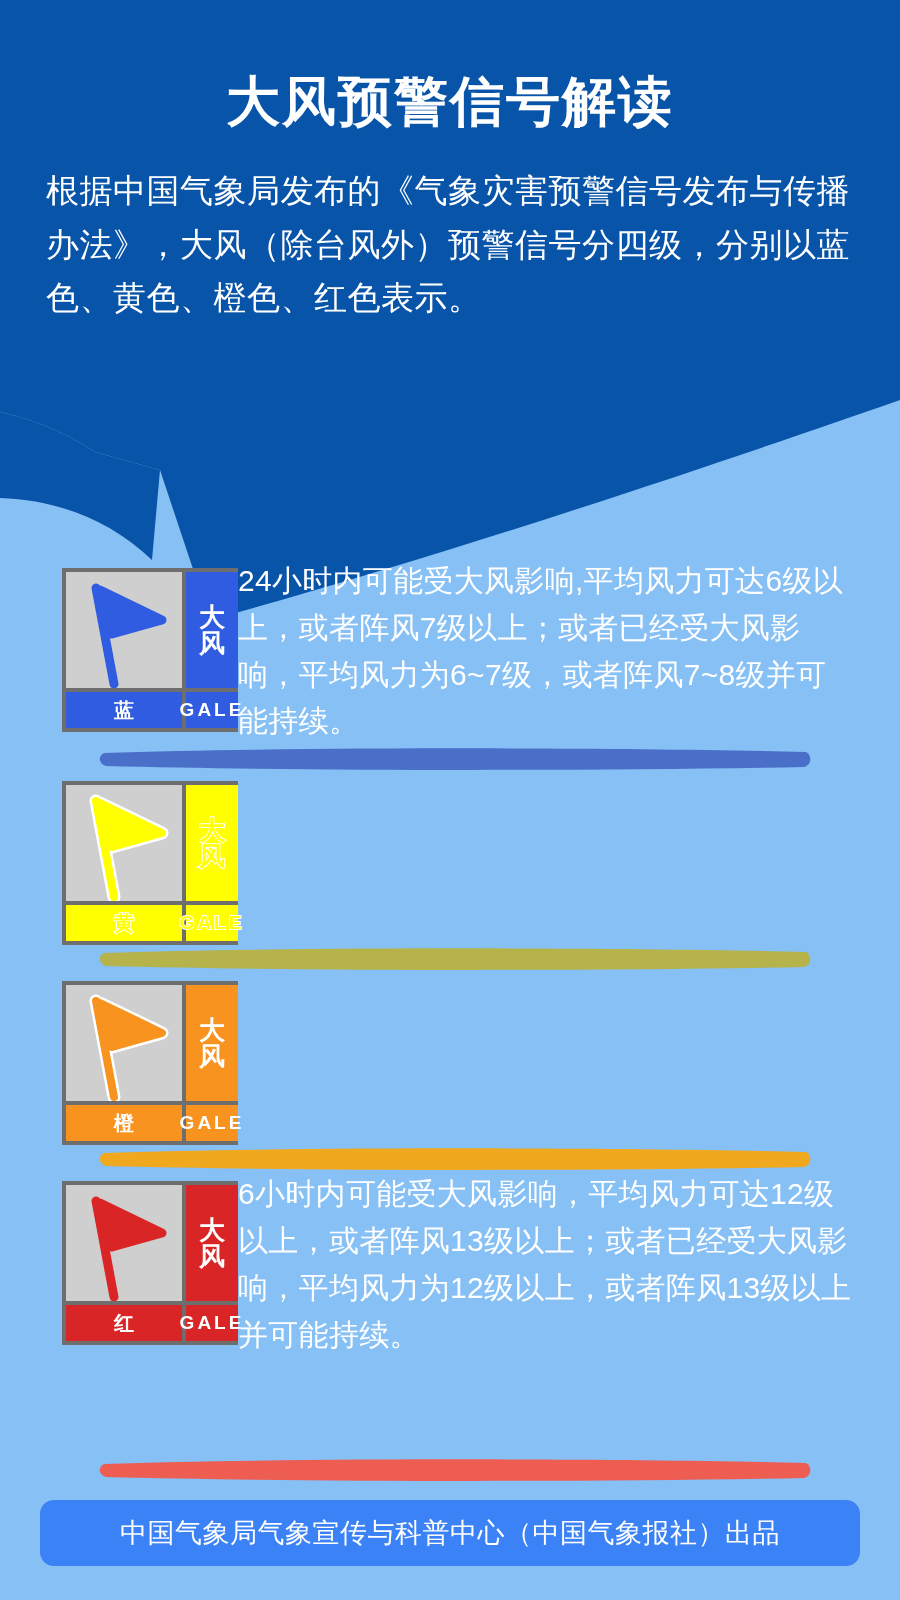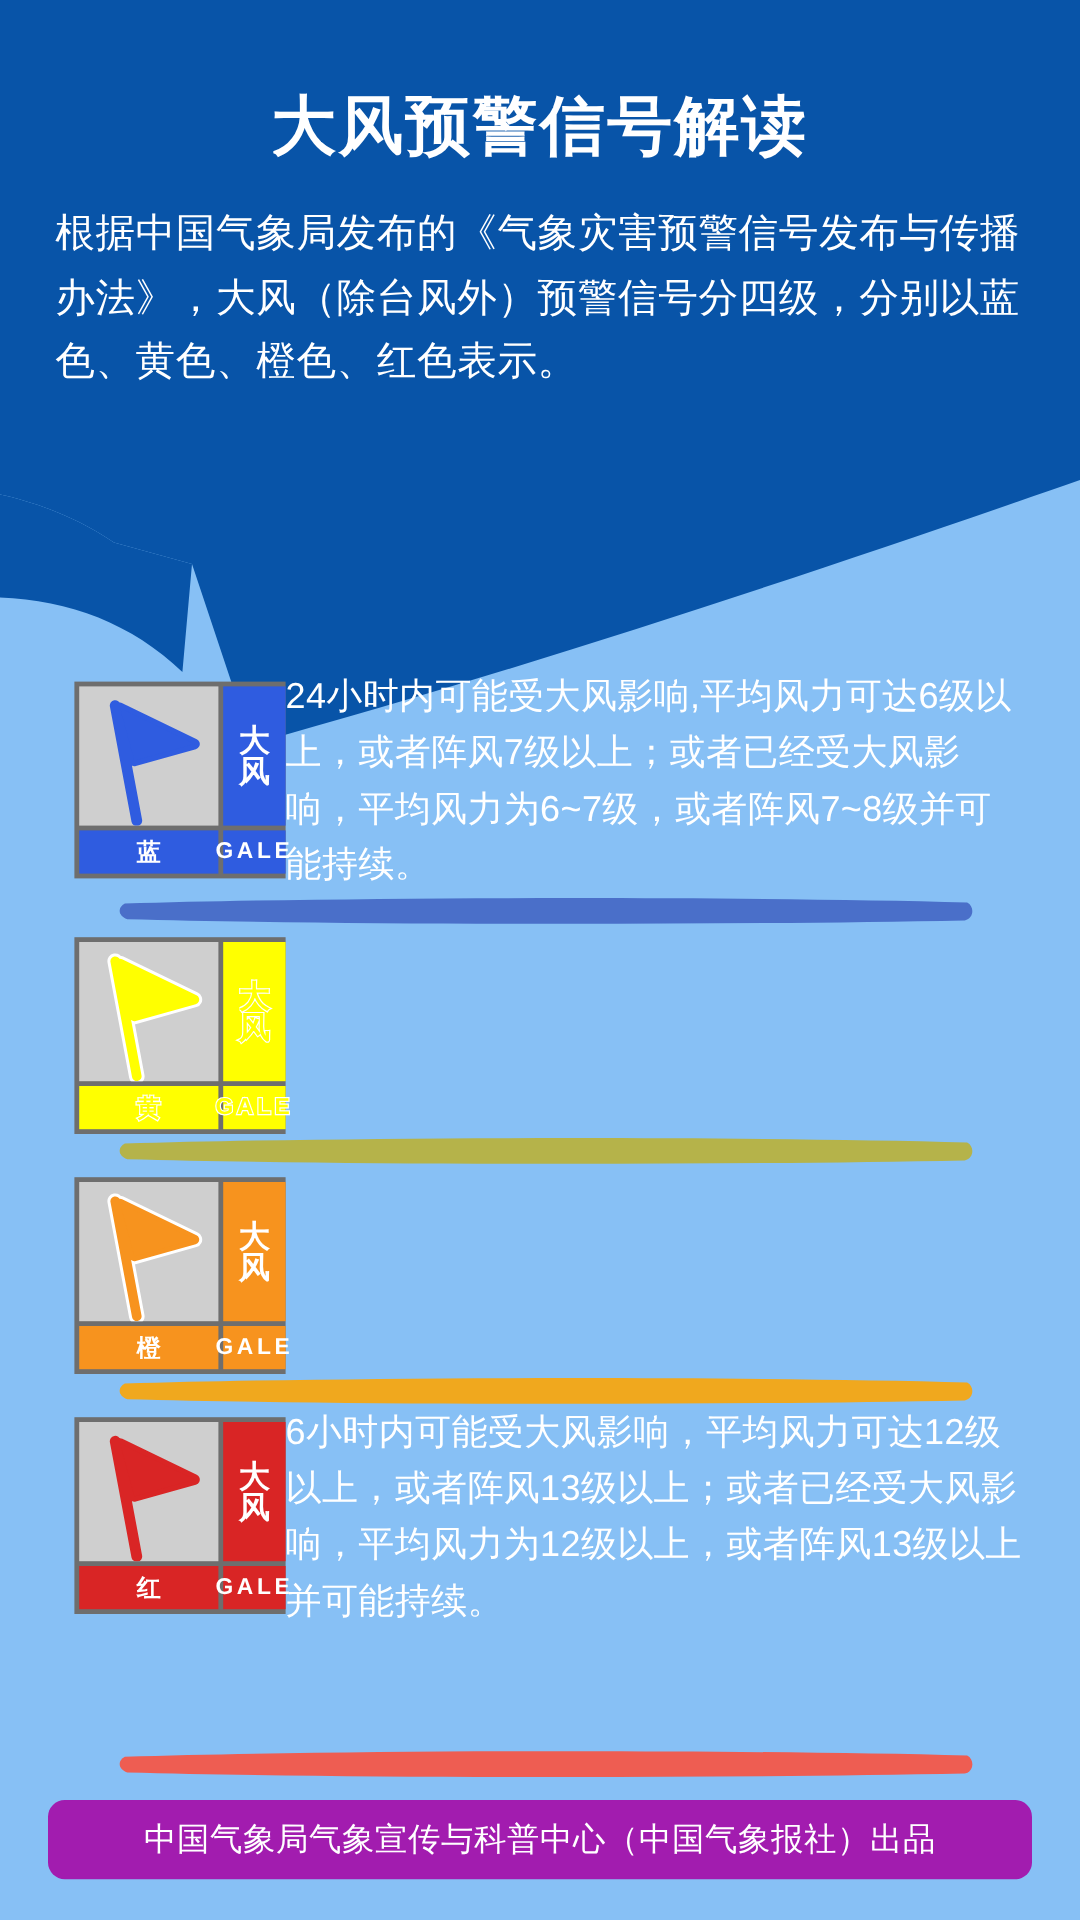--- a/index.html
+++ b/index.html
@@ -6,21 +6,21 @@
   html,body { width:900px; height:1600px; }
   body {
     font-family:"Liberation Sans","DejaVu Sans",sans-serif;
     background:#87C0F5;
     position:relative;
     overflow:hidden;
   }
 
   
   #bubble-wrap{
-    position:absolute; left:0; top:0; width:900px; height:620px;
+    position:absolute; left:0; top:0; width:900px; height:620px;font-family:Liberation Mono, monospace;
   }
   #bubble-svg{ display:block; width:900px; height:620px; }
 
   #bubble-content{
     position:absolute; left:0; top:0; width:900px; height:420px;
     padding:0 40px;
   }
   #title{
     color:#FFFFFF;
     font-size:54px;
@@ -109,21 +109,21 @@
   .divider svg{ display:block; width:900px; height:26px; }
 
   
   #footer{
     position:absolute;
     left:0; bottom:0; width:900px;
   }
   #footer-rule{ display:block; width:900px; height:26px; }
   #footer-pill{
     margin:18px 40px 34px 40px;
-    background:#a21caf;
+    background:#3b82f6;
     border-radius:14px;
     height:66px;
     display:flex; align-items:center; justify-content:center;
     color:#FFFFFF;
     font-size:27px;
     letter-spacing:0.5px;
   }
 </style>
 </head>
 <body>

